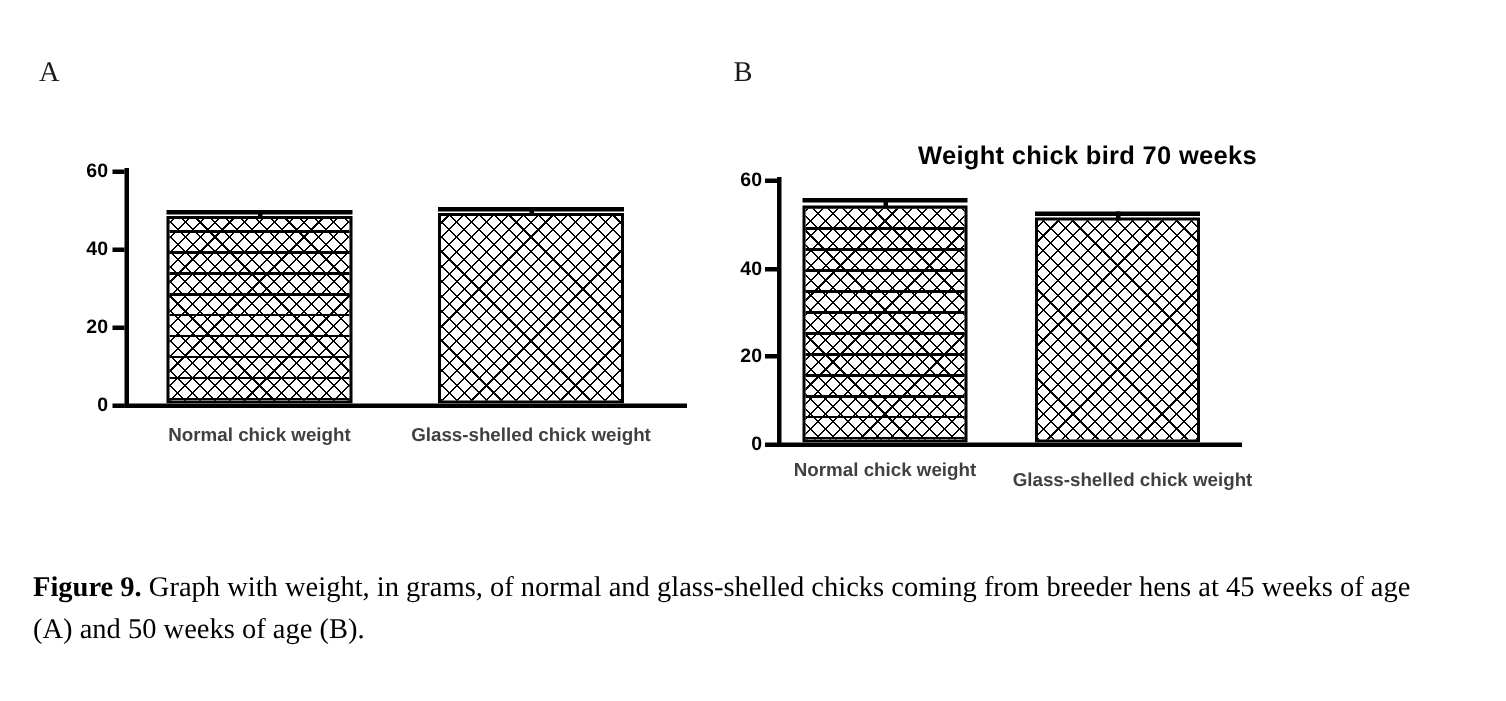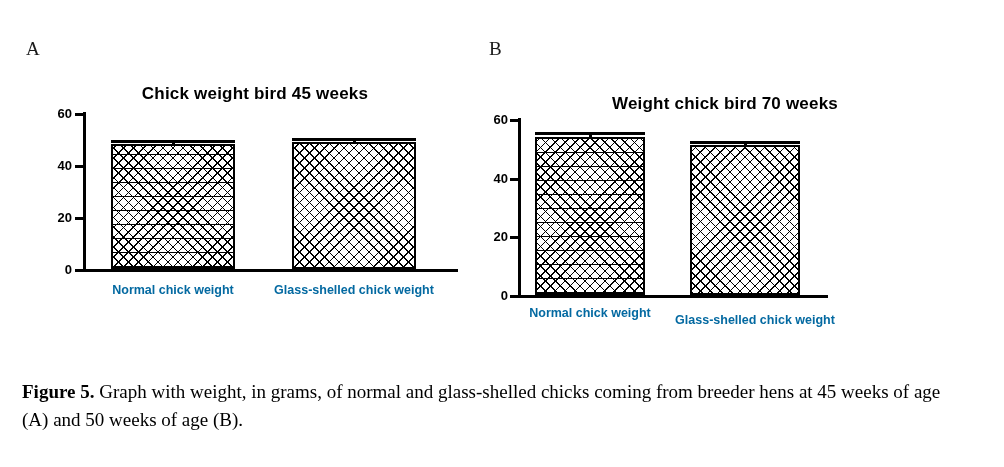--- a/index.html
+++ b/index.html
@@ -96,21 +96,21 @@
     position: absolute;
     background: #000000;
     width: 3px;
   }
 
   .cat-label {
     position: absolute;
     font-family: "Liberation Sans", sans-serif;
     font-weight: bold;
     font-size: 12.5px;
-    color: #0369a1;
+    color: #404040;
     text-align: center;
     white-space: nowrap;
   }
 
   .caption {
     position: absolute;
     left: 22px;
     top: 378px;
     width: 930px;
     font-family: "Liberation Serif", serif;
@@ -119,21 +119,20 @@
     color: #000000;
   }
   .caption b { font-weight: bold; }
 </style>
 </head>
 <body>
 
 <div class="panel-label" style="left:26px; top:38px;">A</div>
 
 <div class="panel" style="left:20px; top:78px; width:450px; height:270px;">
-  <div class="panel-title" style="width:430px; margin-left:20px; margin-top:6px;">Chick weight bird 45 weeks</div>
 
   <div class="plot-wrap" style="position:absolute; left:0; top:0; width:450px; height:270px;">
 
     <div class="y-axis" style="left:63px; top:34px; height:160px;"></div>
 
     <div class="x-axis" style="left:63px; top:191px; width:375px;"></div>
 
     <div class="tick" style="left:55px; top:35px;"></div>
     <div class="tick" style="left:55px; top:87px;"></div>
     <div class="tick" style="left:55px; top:139px;"></div>
@@ -185,14 +184,14 @@
     <div class="bar pattern-diamond" style="left:210px; top:67px; width:110px; height:150px;"></div>
     <div class="errorbar-stem" style="left:264px; top:63px; height:6px;"></div>
     <div class="errorbar-cap" style="left:210px; top:63px; width:110px;"></div>
 
     <div class="cat-label" style="left:30px; top:228px; width:160px;">Normal chick weight</div>
     <div class="cat-label" style="left:180px; top:235px; width:190px;">Glass-shelled chick weight</div>
   </div>
 </div>
 
 <div class="caption">
-  <b>Figure 5.</b><span> Graph with weight, in grams, of normal and glass-shelled chicks coming from breeder hens at 45 weeks of age (A) and 50 weeks of age (B).</span>
+  <b>Figure 9.</b><span> Graph with weight, in grams, of normal and glass-shelled chicks coming from breeder hens at 45 weeks of age (A) and 50 weeks of age (B).</span>
 </div>
 
 </body></html>

